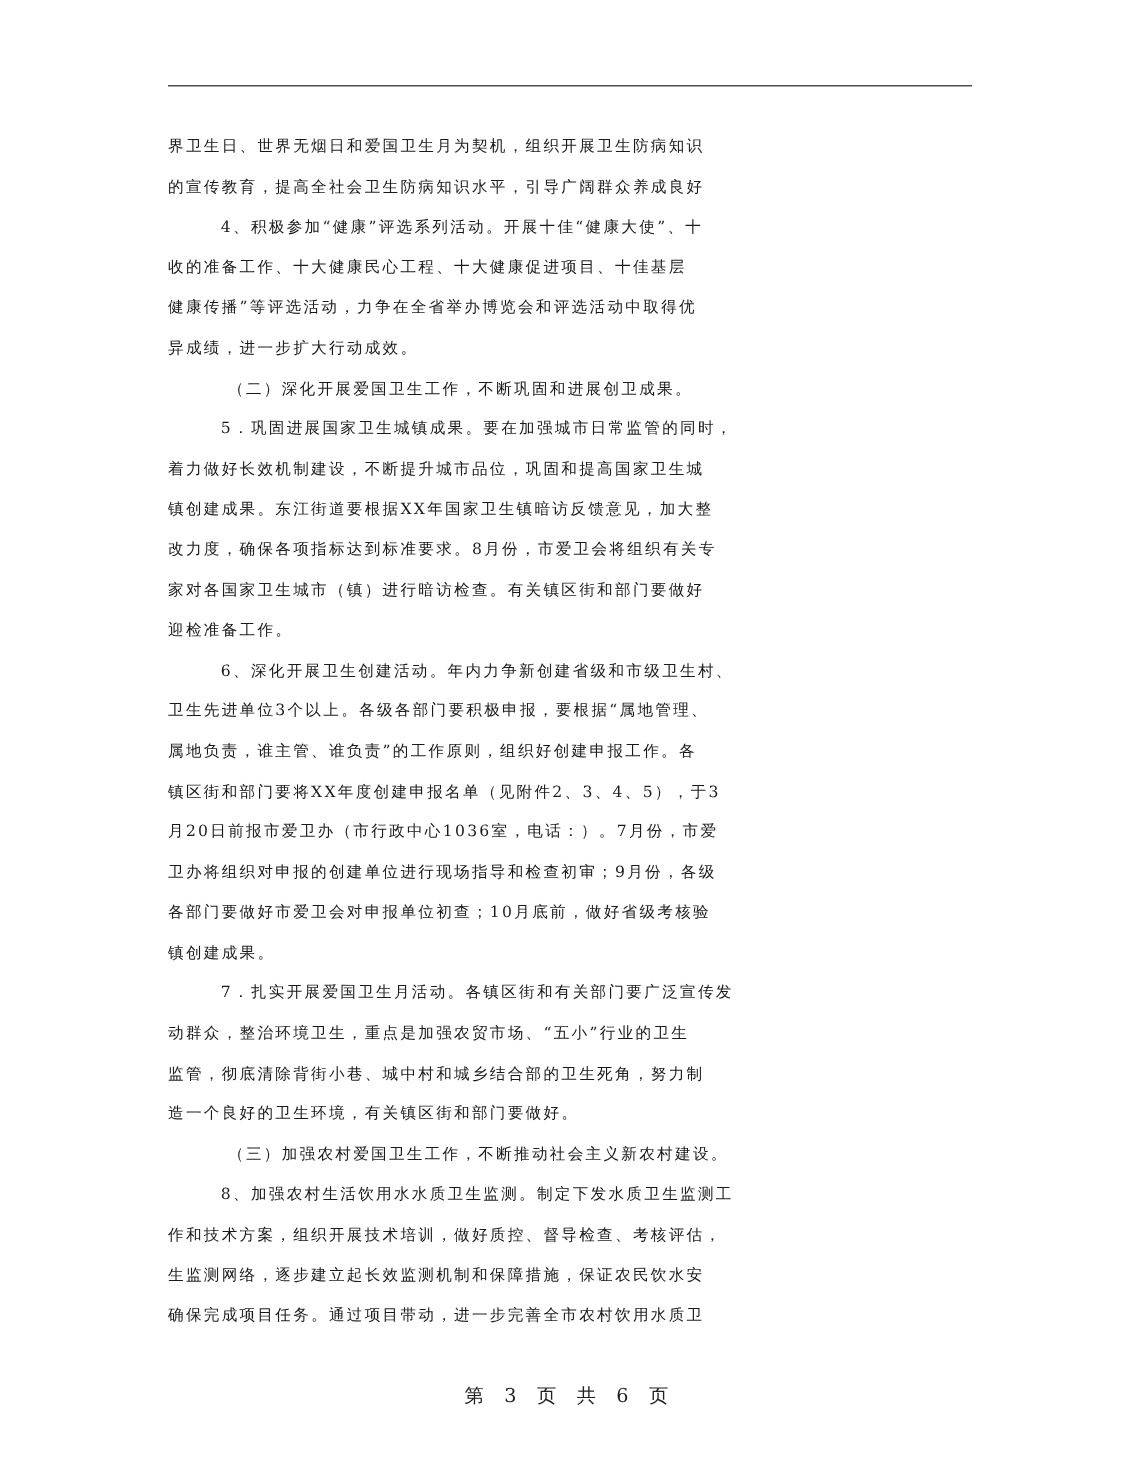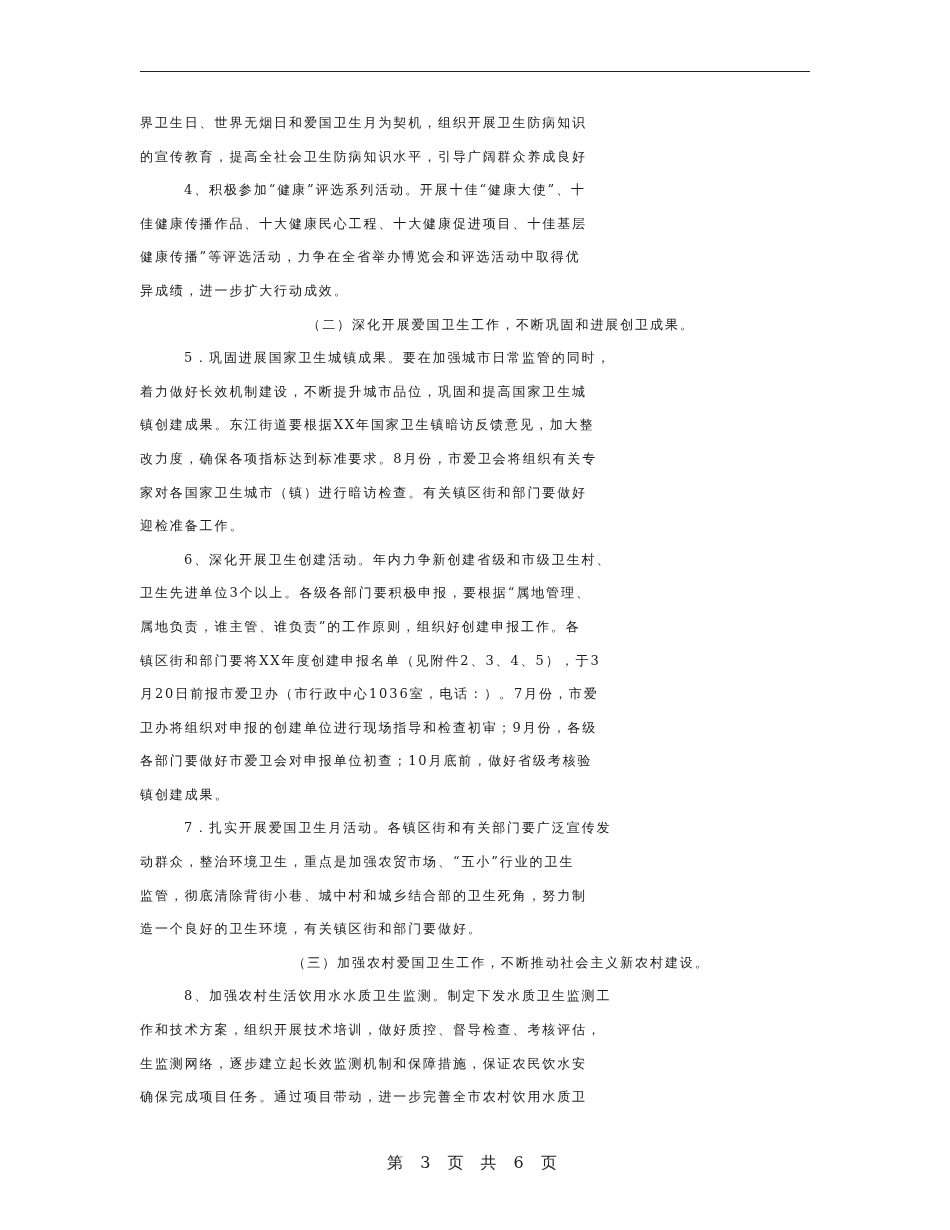--- a/index.html
+++ b/index.html
@@ -4,34 +4,34 @@
 <style>
   html, body { margin: 0; padding: 0; background: #ffffff; }
   body { width: 950px; height: 1230px; position: relative; overflow: hidden;
          font-family: "DejaVu Serif", "Liberation Serif", serif; color: #1a1a1a; }
   .header-rule { position: absolute; left: 140px; top: 71px; width: 670px; height: 0;
                  border-top: 1.5px solid #222; }
   .content { position: absolute; left: 140px; top: 106px; width: 672px; }
   .line { height: 33.6px; line-height: 33.6px; font-size: 13px; white-space: nowrap;
           letter-spacing: 1.9px; }
   .line.indent { padding-left: 44px; }
-  .line.heading { padding-left: 50px; text-align: center; }
+  .line.heading { padding-left: 50px; }
   .footer { position: absolute; left: 0; width: 950px; top: 1153px; text-align: center;
             font-size: 16px; letter-spacing: 6px; color: #222; }
 </style>
 </head>
 <body>
 
 <div class="header-rule"></div>
 
 <div class="content">
   <div class="line">界卫生日、世界无烟日和爱国卫生月为契机，组织开展卫生防病知识</div>
   <div class="line">的宣传教育，提高全社会卫生防病知识水平，引导广阔群众养成良好</div>
   <div class="line indent">4、积极参加“健康”评选系列活动。开展十佳“健康大使”、十</div>
-  <div class="line">佳健康传播作品、十大健康民心工程、十大健康促进项目、十佳基层</div>
+  <div class="line">收的准备工作、十大健康民心工程、十大健康促进项目、十佳基层</div>
   <div class="line">健康传播”等评选活动，力争在全省举办博览会和评选活动中取得优</div>
   <div class="line">异成绩，进一步扩大行动成效。</div>
   <div class="line heading">（二）深化开展爱国卫生工作，不断巩固和进展创卫成果。</div>
   <div class="line indent">5．巩固进展国家卫生城镇成果。要在加强城市日常监管的同时，</div>
   <div class="line">着力做好长效机制建设，不断提升城市品位，巩固和提高国家卫生城</div>
   <div class="line">镇创建成果。东江街道要根据XX年国家卫生镇暗访反馈意见，加大整</div>
   <div class="line">改力度，确保各项指标达到标准要求。8月份，市爱卫会将组织有关专</div>
   <div class="line">家对各国家卫生城市（镇）进行暗访检查。有关镇区街和部门要做好</div>
   <div class="line">迎检准备工作。</div>
   <div class="line indent">6、深化开展卫生创建活动。年内力争新创建省级和市级卫生村、</div>

